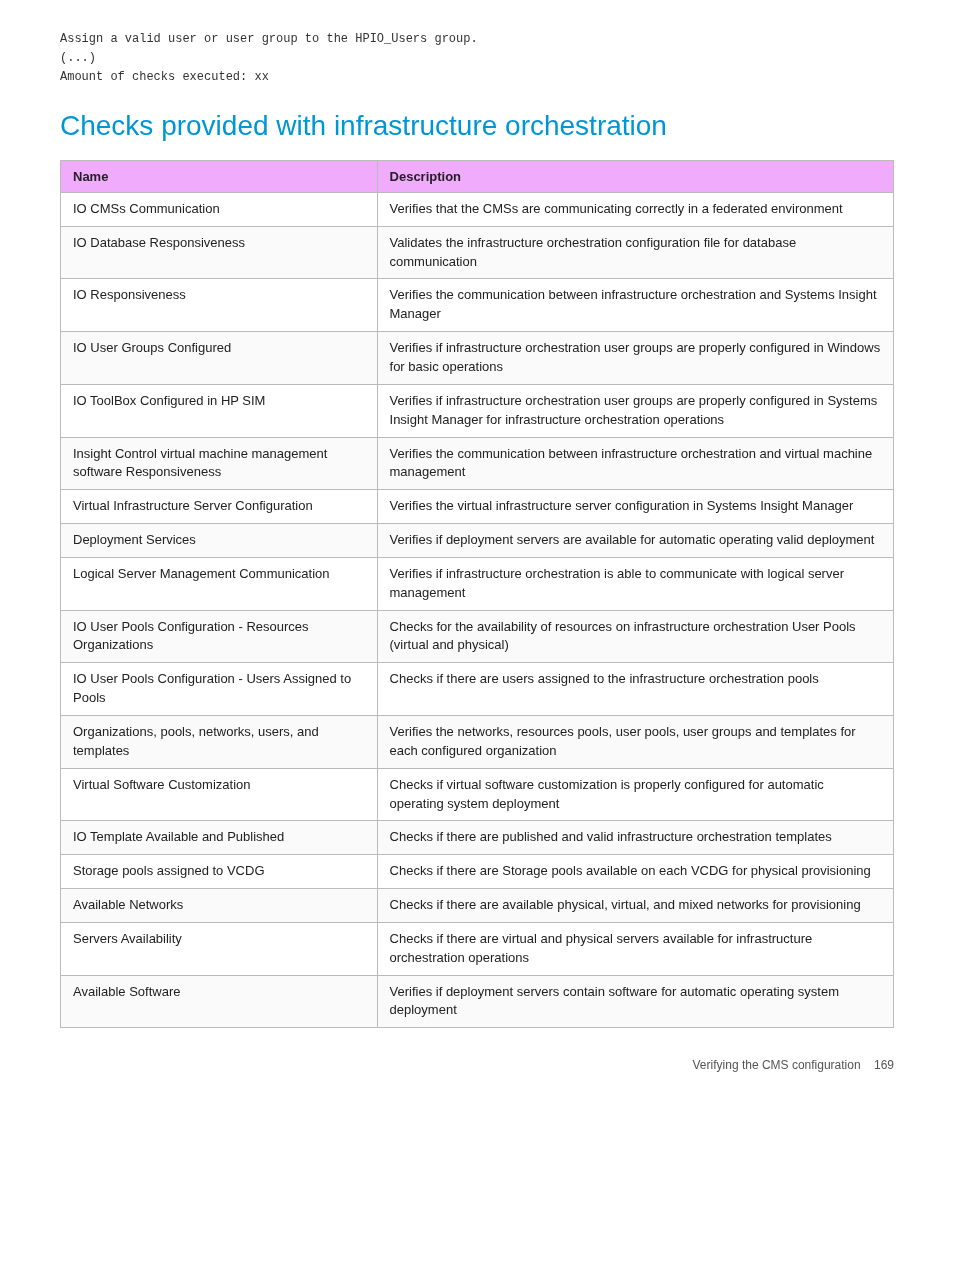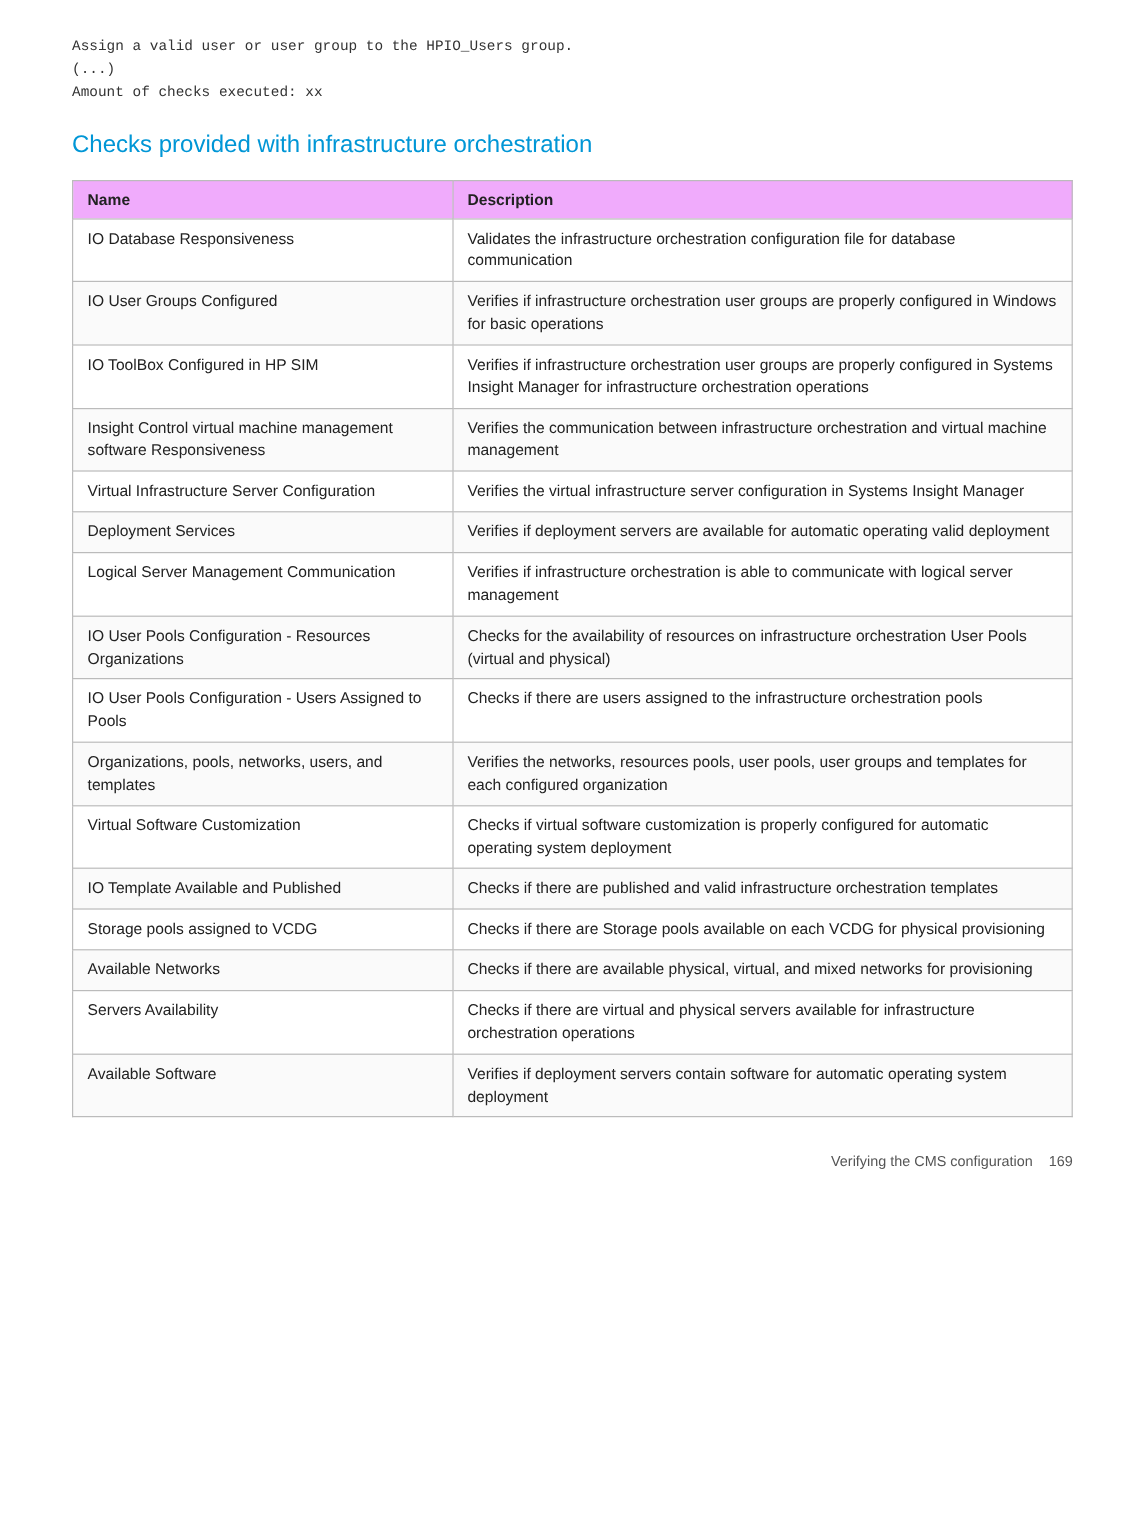--- a/index.html
+++ b/index.html
@@ -14,21 +14,21 @@
     }
     .pre-text {
       font-family: Liberation Mono, monospace;
       font-size: 12px;
       color: #333;
       margin-bottom: 20px;
       line-height: 1.6;
     }
     .section-title {
       color: #0096d6;
-      font-size: 20px;
+      font-size: 28px;
       font-weight: normal;
       margin-bottom: 16px;
       line-height: 1.3;
     }
     table {
       width: 100%;
       border-collapse: collapse;
       margin-bottom: 30px;
     }
     thead tr th {
@@ -74,23 +74,31 @@
 <h2 class="section-title">Checks provided with infrastructure orchestration</h2>
 
 <table>
   <thead>
     <tr>
       <th class="col-name">Name</th>
       <th class="col-desc">Description</th>
     </tr>
   </thead>
   <tbody id="table-body">
+  <tr>
+        <td class="col-name">IO CMSs Communication</td>
+        <td class="col-desc">Verifies that the CMSs are communicating correctly in a federated environment</td>
+      </tr>
       <tr>
         <td class="col-name">IO Database Responsiveness</td>
         <td class="col-desc">Validates the infrastructure orchestration configuration file for database communication</td>
+      </tr>
+      <tr>
+        <td class="col-name">IO Responsiveness</td>
+        <td class="col-desc">Verifies the communication between infrastructure orchestration and Systems Insight Manager</td>
       </tr>
       <tr>
         <td class="col-name">IO User Groups Configured</td>
         <td class="col-desc">Verifies if infrastructure orchestration user groups are properly configured in Windows for basic operations</td>
       </tr>
       <tr>
         <td class="col-name">IO ToolBox Configured in HP SIM</td>
         <td class="col-desc">Verifies if infrastructure orchestration user groups are properly configured in Systems Insight Manager for infrastructure orchestration operations</td>
       </tr>
       <tr>

